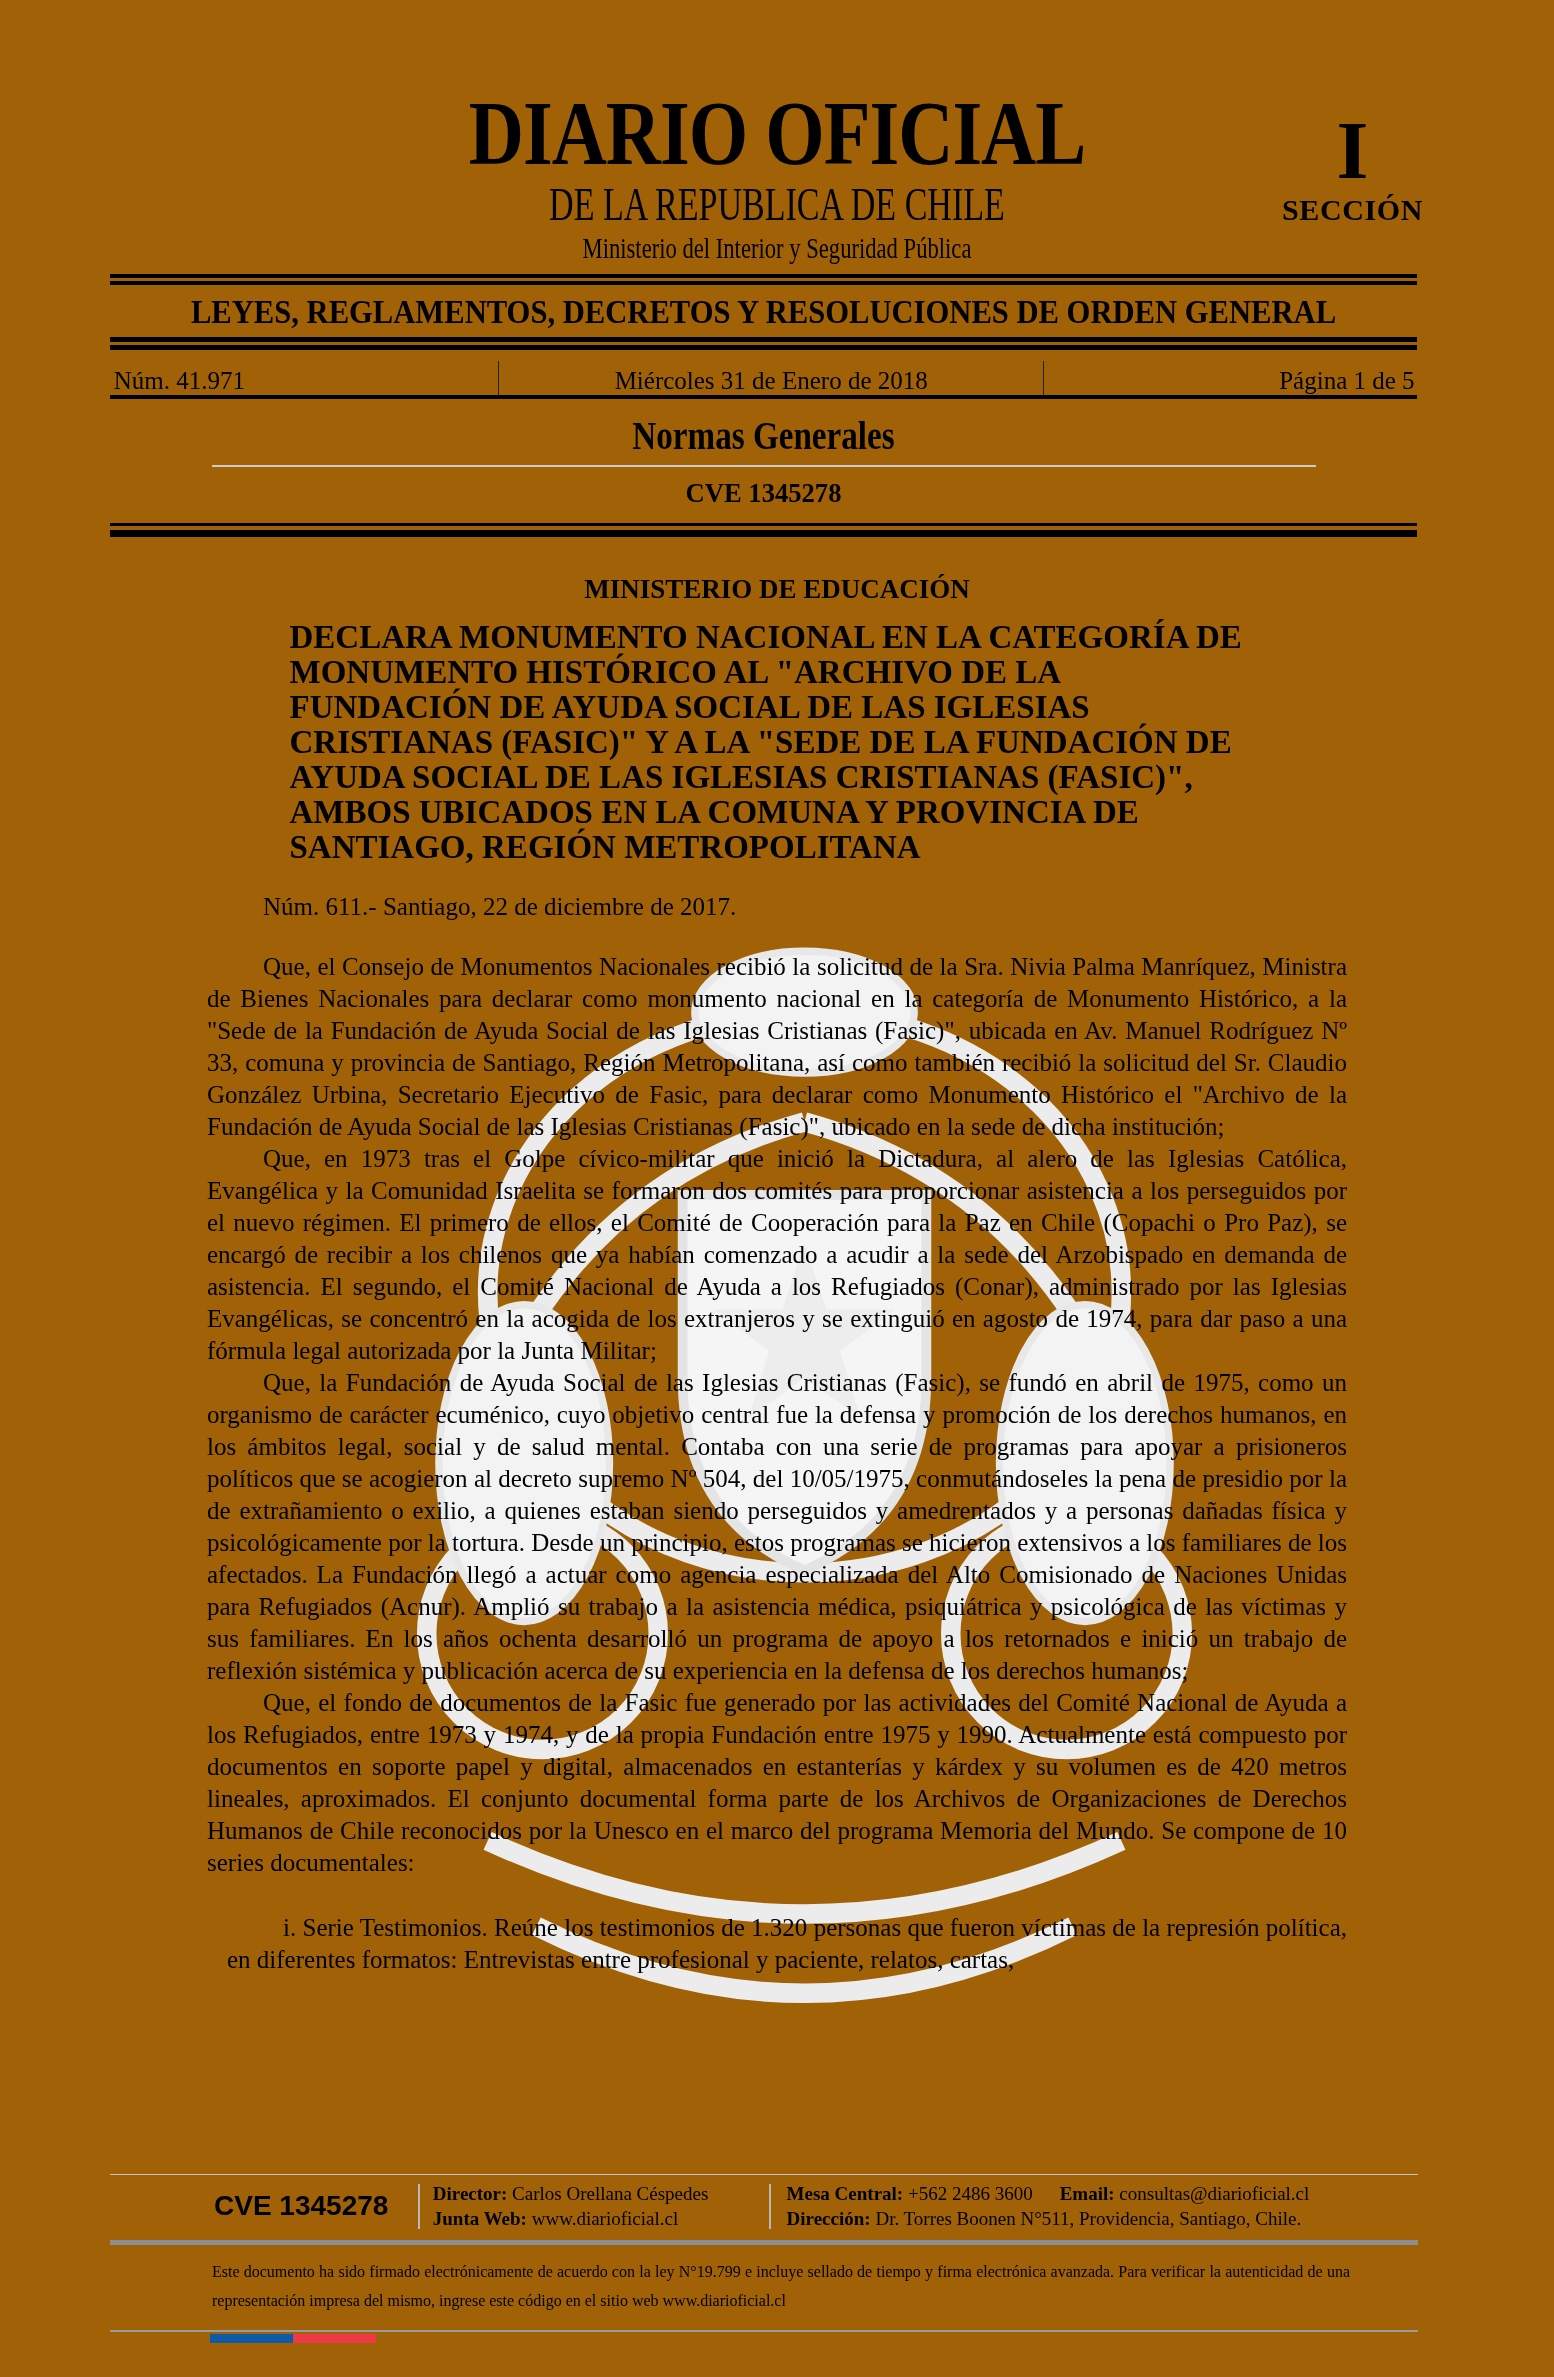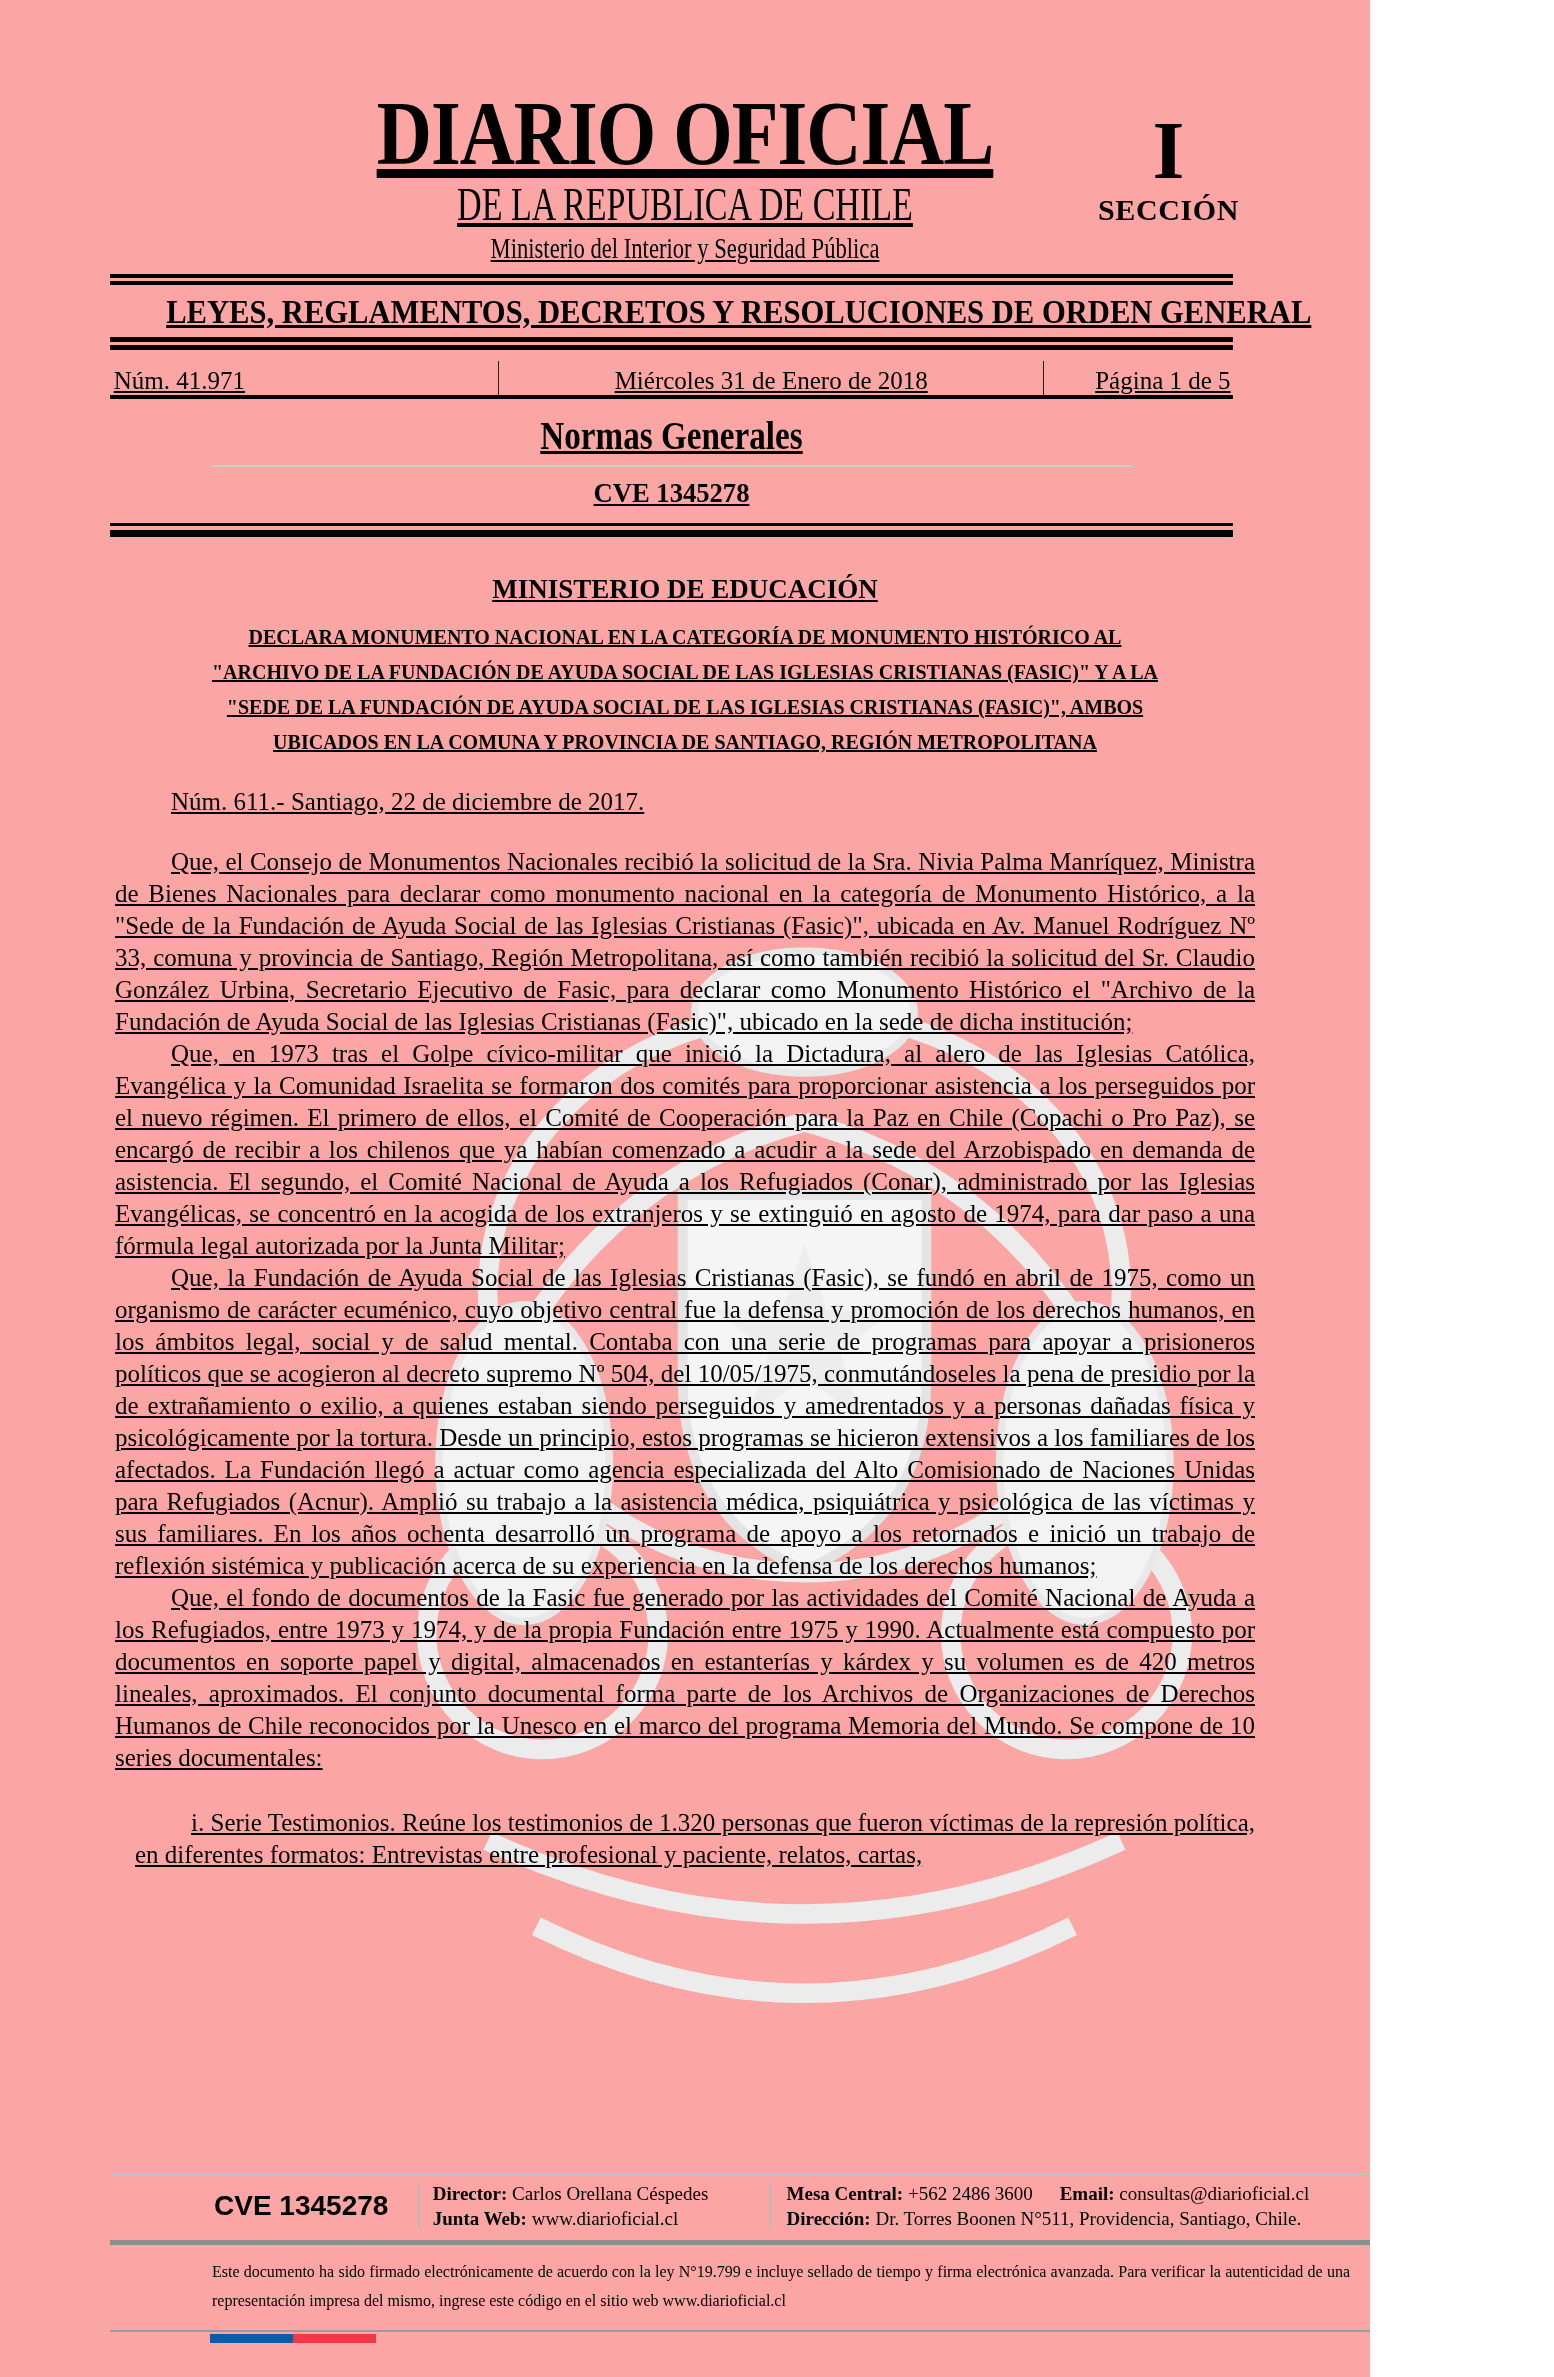--- a/index.html
+++ b/index.html
@@ -1,18 +1,18 @@
 <!DOCTYPE html>
 <html style="font-size:9.8px"><head>
 <meta charset="utf-8">
 <style>
   html,body { margin:0; padding:0; background:#ffffff; }
   .page {
-    position:relative; width:1370px; height:2377px; background:#fca5a5;
-    font-family:"Liberation Serif", serif; color:#000; overflow:hidden;text-decoration:underline;
+    position:relative; width:1554px; height:2377px; background:#a16207;
+    font-family:"Liberation Serif", serif; color:#000; overflow:hidden;
   }
   
   .watermark { position:absolute; left:317px; top:829px; z-index:0; }
   
   .masthead { position:relative; z-index:1; padding-top:89px; text-align:center; }
   .mh-title { font-size:91px; line-height:0.98; font-weight:bold; transform:scaleX(0.84); letter-spacing:-1.2px; white-space:nowrap; }
   .mh-sub   { font-size:46px;  line-height:1;   margin-top:3.7px;  transform:scaleX(0.74); white-space:nowrap; }
   .mh-min   { font-size:29px;  line-height:1;   margin-top:6.1px; transform:scaleX(0.78); white-space:nowrap; }
   .section-block { position:absolute; top:110px; right:104px; width:195px; text-align:center; }
   .sec-i     { font-size:82px; font-weight:bold; line-height:1; }
@@ -32,21 +32,21 @@
   .vbar { width:1.2px; height:34px; background:#222; }
   .hr-c { height:4.9px; }
   .h-normas { text-align:center; font-weight:bold; font-size:39px; line-height:1; margin-top:17px; transform:scaleX(0.85); }
   .gray-line { height:1.8px; background:#cccccc; margin:9.8px 101px 0 102px; }
   .h-cve { text-align:center; font-weight:bold; font-size:28px; line-height:1; margin-top:12.2px; transform:scaleX(0.95); }
   .hr-d1 { height:3px;  margin-top:16px; }
   .hr-d2 { height:7.3px; margin-top:3.7px; }
   
   .article { position:relative; z-index:1; width:1140px; margin:0 auto; }
   .art-ministry { text-align:center; font-weight:bold; font-size:27px; line-height:1; margin-top:39px; }
-  .art-title { width:975px; margin:17px auto 15px; text-align:center; font-weight:bold; font-size:20px; line-height:35px; }
+  .art-title { width:975px; margin:17px auto 15px; font-weight:bold; font-size:33px; line-height:35px; }
   .decree      { margin:25.6px 0 0; font-size:25px; line-height:32px; text-indent:56px; }
   .considering { margin:29px 0 0; font-size:25px; line-height:32px; text-indent:56px; }
   .body-par { margin:0; font-size:25px; line-height:32px; text-align:justify; text-indent:56px; }
   .body-par.first  { margin-top:28px; }
   .body-par.spaced { margin-top:33px;margin-left:20px; }
   
   .footer { position:absolute; z-index:1; left:110px; width:1308px; top:2174px; }
   .f-topline { height:1.2px; background:#c4c4c4; }
   .f-row { display:flex; align-items:center; padding:6.1px 0 7.3px; }
   .f-cve  { width:308px; padding-left:104px; box-sizing:border-box; font-family:"Liberation Sans", sans-serif; font-weight:bold; font-size:28px; }

